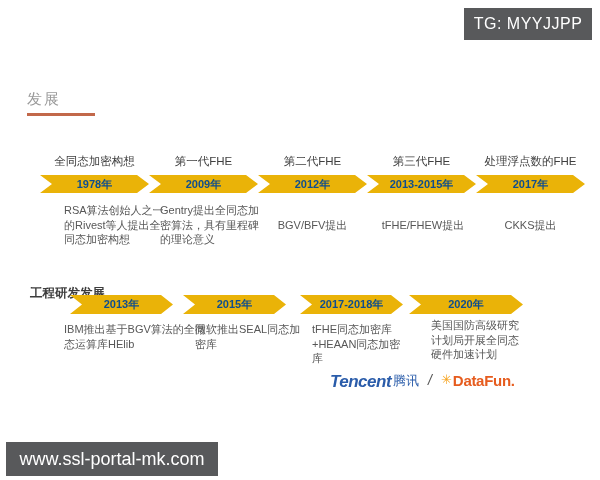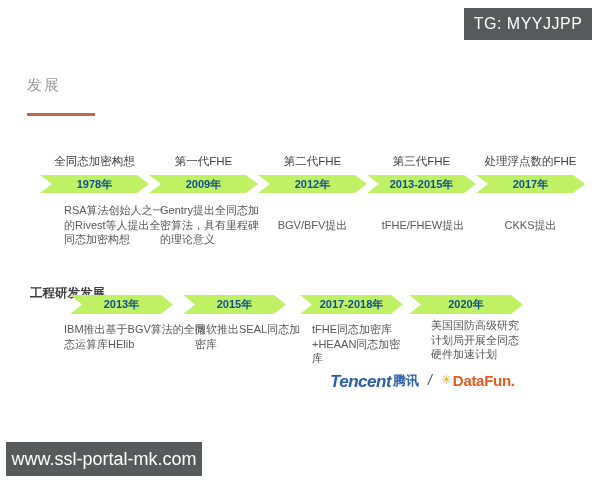--- a/index.html
+++ b/index.html
@@ -6,52 +6,52 @@
   #stage{
     position:relative;width:600px;height:480px;background:#ffffff;overflow:hidden;
     font-family:"Liberation Sans","DejaVu Sans",sans-serif;color:#4a4a4a;
   }
   
   .dark-badge{
     position:absolute;background:#58595b;color:#ffffff;
     display:flex;align-items:center;justify-content:center;
   }
   #tg-badge{right:8px;top:8px;width:128px;height:32px;font-size:16px;letter-spacing:.5px;}
-  #watermark-badge{left:6px;top:442px;width:196px;height:34px;font-size:18px;}
+  #watermark-badge{left:6px;top:442px;width:212px;height:34px;font-size:18px;}
   
-  #slide-title{position:absolute;left:27px;top:76px;font-size:15px;color:#9a9a9a;letter-spacing:2px;}
+  #slide-title{position:absolute;left:27px;top:90px;font-size:15px;color:#9a9a9a;letter-spacing:2px;}
   #title-underline{position:absolute;left:27px;top:113px;width:68px;height:3px;background:#c2684a;}
   
   .section-header{position:absolute;left:30px;font-size:12.5px;font-weight:bold;color:#3d3d3d;}
   #section1-header{top:129px;}
   #section2-header{top:266px;margin-top:19px;}
   
   .arrow{
-    position:absolute;height:18px;background:#bef264;
+    position:absolute;height:18px;background:#eab308;
     clip-path:polygon(0% 0%,calc(100% - 12px) 0%,100% 50%,calc(100% - 12px) 100%,0% 100%,12px 50%);
     display:flex;align-items:center;justify-content:center;
   }
   .arrow .year{font-size:11px;font-weight:600;color:#0f4e8e;}
   .row1 .arrow{top:175px;}
   .row2 .arrow{top:295px;height:19px;}
   
   .milestone-label{
     position:absolute;top:154px;font-size:11.5px;color:#3f3f3f;text-align:center;
   }
   
   .milestone-desc{
     position:absolute;font-size:11px;line-height:14.5px;color:#575757;text-align:left;
   }
   .row1 .milestone-desc{top:203px;}
   .row1 .milestone-desc.single{top:218px;text-align:center;}
   .row2 .milestone-desc{top:322px;}
   
   #footer-logos{position:absolute;left:330px;top:372px;display:flex;align-items:flex-start;}
   #tencent-wordmark{font-size:17px;font-weight:bold;font-style:italic;color:#2a5caa;letter-spacing:-.5px;}
-  #tencent-cn{font-size:13px;font-weight:bold;color:#2a5caa;margin-left:2px;}
+  #tencent-cn{font-size:13px;font-weight:normal;color:#2a5caa;margin-left:2px;}
   #logo-separator{font-size:14px;color:#555;margin:0 9px;font-style:italic;}
   #datafun-sunburst{font-size:13px;color:#f6a21c;margin-right:1px;}
   #datafun-wordmark{font-size:15px;font-weight:bold;color:#e65c1e;letter-spacing:-.3px;}
 </style>
 </head>
 <body>
 
 <div id="stage">
 
   <div class="dark-badge" id="tg-badge">

